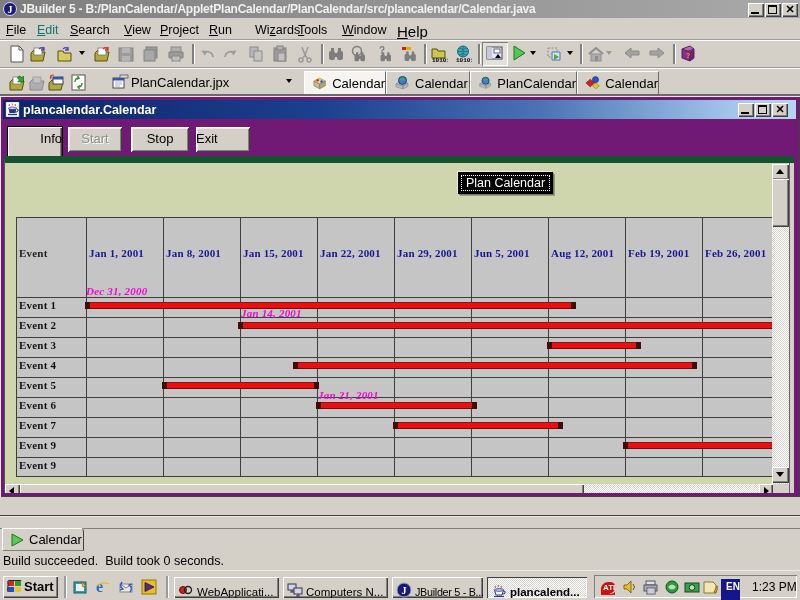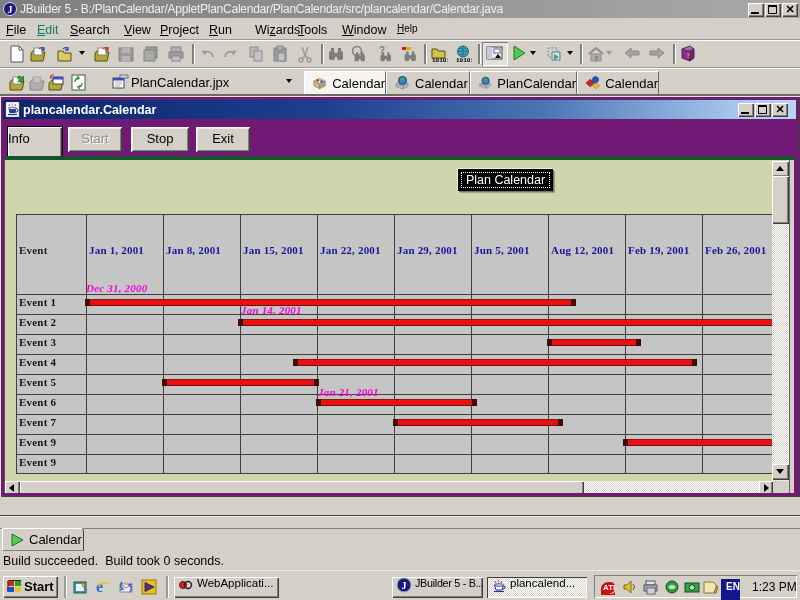--- a/index.html
+++ b/index.html
@@ -8,51 +8,51 @@
 .sunk{box-shadow:inset 1px 1px 0 #808080,inset -1px -1px 0 #ffffff}
 .wbtn{background:#d4d0c8;box-shadow:inset 1px 1px 0 #ffffff,inset -1px -1px 0 #404040,inset -2px -2px 0 #808080;font-family:"Liberation Sans",sans-serif}
 .stip{background:repeating-conic-gradient(#ffffff 0 25%,#d6d3cc 0 50%);background-size:2px 2px}
 .vline{position:absolute;width:1px;background:#3e3e3e}
 .hline{position:absolute;height:1px;background:#3e3e3e}
 .evt{position:absolute;left:2px;font:bold 11px "Liberation Serif",serif;color:#111;letter-spacing:0.2px}
 .hdr{position:absolute;font:bold 11px "Liberation Serif",serif;color:#16169a;white-space:nowrap;letter-spacing:0.2px}
 .bar{position:absolute;height:7px;background:#ec0f0f;border-top:1px solid #8c1616;border-bottom:1px solid #6d0f0f}
 .cap{position:absolute;width:5px;height:7px;background:#400c06}
 .mag{position:absolute;font:bold italic 11px "Liberation Serif",serif;color:#f30ad0;white-space:nowrap;letter-spacing:0.2px}
-.tbtn{position:absolute;top:6px;height:21px;background:#d4d0c8;box-shadow:inset 1px 1px 0 #ffffff,inset -1px -1px 0 #404040,inset -2px -2px 0 #808080;font-size:11.5px;color:#000;display:flex;align-items:flex-start;padding-left:4px;white-space:nowrap;overflow:hidden}
+.tbtn{position:absolute;top:6px;height:21px;background:#d4d0c8;box-shadow:inset 1px 1px 0 #ffffff,inset -1px -1px 0 #404040,inset -2px -2px 0 #808080;font-size:11.5px;color:#000;display:flex;align-items:flex-end;padding-left:4px;white-space:nowrap;overflow:hidden}
 .sep1{position:absolute;top:44px;width:2px;height:20px;background:#808080;box-shadow:1px 0 0 #fff}
 .tab2{position:absolute;top:71px;height:23px;background:#d4d0c8;border-left:1px solid #fff;border-right:1px solid #6a6a6a;border-top:1px solid #fff;display:flex;align-items:center;font-size:13px;color:#000}
 .caret{width:0;height:0;border-left:3px solid transparent;border-right:3px solid transparent;border-top:4px solid #000;display:inline-block}
 </style></head><body>
 
 <div class="a" style="left:0;top:0;width:800px;height:18px;background:linear-gradient(90deg,#7e7e7e,#a9a9a9)">
  <svg class="a" style="left:3px;top:2px" width="14" height="14" viewBox="0 0 14 14">
       <circle cx="7" cy="7" r="6.5" fill="#1a1a7c" stroke="#cfd4ff" stroke-width="1"></circle>
       <text x="7" y="11" font-size="10" font-weight="bold" fill="#fff" text-anchor="middle" font-family="Liberation Serif,serif">J</text>
     </svg>
- <div class="a" style="left:20px;top:2px;font-weight:normal;font-size:12px;letter-spacing:-0.25px;color:#f0f0f0;white-space:nowrap">JBuilder 5 - B:/PlanCalendar/AppletPlanCalendar/PlanCalendar/src/plancalendar/Calendar.java</div>
+ <div class="a" style="left:20px;top:2px;font-weight:bold;font-size:12px;letter-spacing:-0.25px;color:#f0f0f0;white-space:nowrap">JBuilder 5 - B:/PlanCalendar/AppletPlanCalendar/PlanCalendar/src/plancalendar/Calendar.java</div>
  <div class="a wbtn" style="left:748px;top:3px;width:16px;height:14px">
       <div class="a" style="left:3px;top:9px;width:8px;height:2px;background:#000"></div>
     </div>
  <div class="a wbtn" style="left:765px;top:3px;width:16px;height:14px">
       <div class="a" style="left:3px;top:2px;width:9px;height:9px;border:1px solid #000;border-top-width:2px"></div>
     </div>
  <div class="a wbtn" style="left:782px;top:3px;width:16px;height:14px;font:bold 11px 'Liberation Sans';text-align:center;line-height:13px">✕</div>
 </div>
 
 <div class="a" style="left:6px;top:23px;font-size:12.5px;color:#000"><u>F</u>ile</div>
 <div class="a" style="left:37px;top:23px;font-size:12.5px;color:#0f766e"><u>E</u>dit</div>
 <div class="a" style="left:70px;top:23px;font-size:12.5px;color:#000"><u>S</u>earch</div>
 <div class="a" style="left:124px;top:23px;font-size:12.5px;color:#000"><u>V</u>iew</div>
 <div class="a" style="left:160px;top:23px;font-size:12.5px;color:#000"><u>P</u>roject</div>
 <div class="a" style="left:209px;top:23px;font-size:12.5px;color:#000"><u>R</u>un</div>
 <div class="a" style="left:255px;top:23px;font-size:12.5px;color:#000">Wi<u>z</u>ards</div>
 <div class="a" style="left:298px;top:23px;font-size:12.5px;color:#000"><u>T</u>ools</div>
 <div class="a" style="left:342px;top:23px;font-size:12.5px;color:#000"><u>W</u>indow</div>
-<div class="a" style="left:397px;top:23px;font-size:10px;color:#000"><u>H</u>elp</div>
+<div class="a" style="left:397px;top:23px;font-size:15px;color:#000"><u>H</u>elp</div>
 <div class="a" style="left:0;top:39px;width:800px;height:1px;background:#9a9a9a"></div>
 <div class="a" style="left:0;top:40px;width:800px;height:1px;background:#ffffff"></div>
 
 <svg class="a" style="left:8px;top:45px" width="18" height="18" viewBox="0 0 18 18">
     <path d="M3 1 h8 l4 4 v12 h-12 z" fill="#fff" stroke="#555" stroke-width="1"></path>
     <path d="M11 1 v4 h4" fill="none" stroke="#555" stroke-width="1"></path>
   </svg>
 <svg class="a" style="left:29px;top:45px" width="18" height="18" viewBox="0 0 18 18">
     <path d="M2 8 l3 -3 h5 l1 2 h5 l-2 9 h-12 z" fill="#b3a83d" stroke="#55500d" stroke-width="1"></path>
     <rect x="5" y="3" width="8" height="7" fill="#fff" stroke="#777" stroke-width="0.8"></rect>
@@ -264,26 +264,26 @@
   <div class="a" style="left:20px;top:3px;font-weight:bold;font-size:12.5px;color:#fff">plancalendar.Calendar</div>
   <div class="a wbtn" style="left:735px;top:3px;width:16px;height:14px">
         <div class="a" style="left:3px;top:9px;width:8px;height:2px;background:#000"></div>
       </div>
   <div class="a wbtn" style="left:752px;top:3px;width:16px;height:14px">
         <div class="a" style="left:3px;top:2px;width:9px;height:9px;border:1px solid #000;border-top-width:2px"></div>
       </div>
   <div class="a wbtn" style="left:769px;top:3px;width:16px;height:14px;font:bold 11px 'Liberation Sans';text-align:center;line-height:13px">✕</div>
  </div>
 
- <div class="a btn3d" style="left:8px;top:31px;width:54px;height:36px;box-shadow:0 0 0 1px #000,inset 1px 1px 0 #fff,inset -1px -1px 0 #404040,inset -2px -2px 0 #808080;font-size:13px;text-align:left;line-height:24px">Info</div>
+ <div class="a btn3d" style="left:8px;top:31px;width:54px;height:36px;box-shadow:0 0 0 1px #000,inset 1px 1px 0 #fff,inset -1px -1px 0 #404040,inset -2px -2px 0 #808080;font-size:13px;text-align:right;line-height:24px">Info</div>
  <div class="a btn3d" style="left:68px;top:31px;width:54px;height:25px;font-size:13px;text-align:center;line-height:24px;color:#8e8e8e;text-shadow:1px 1px 0 #fff">Start</div>
  <div class="a btn3d" style="left:131px;top:31px;width:58px;height:25px;font-size:13px;text-align:center;line-height:24px">Stop</div>
- <div class="a btn3d" style="left:196px;top:31px;width:54px;height:25px;font-size:13px;text-align:center;line-height:24px">Exit</div>
-
- <div class="a" style="left:4px;top:60px;width:790px;height:337px;border-top:4px solid #14532d;border-left:1px solid #555;background:#cfd5ac;overflow:hidden">
+ <div class="a btn3d" style="left:196px;top:31px;width:54px;height:25px;font-size:13px;text-align:left;line-height:24px">Exit</div>
+
+ <div class="a" style="left:4px;top:60px;width:790px;height:337px;border-top:7px solid #14532d;border-left:1px solid #555;background:#cfd5ac;overflow:hidden">
   <div class="a" style="left:453px;top:9px;width:95px;height:22px;background:#000;box-shadow:-1px -1px 0 #e9ecdc,1px 1px 0 #74785c,2px 2px 0 #9ca080;color:#fff;font-size:12.5px;text-align:center;line-height:23px;outline:1px dotted #fff;outline-offset:-4px">Plan Calendar</div>
       <div class="a" style="left:11px;top:54px;width:757px;height:260px;background:#c5c5c5;border-left:1px solid #3e3e3e;border-top:1px solid #3e3e3e;overflow:hidden">
         <div class="vline" style="left:69px;top:0;height:260px"></div>
         <div class="vline" style="left:146px;top:0;height:260px"></div>
         <div class="vline" style="left:223px;top:0;height:260px"></div>
         <div class="vline" style="left:300px;top:0;height:260px"></div>
         <div class="vline" style="left:377px;top:0;height:260px"></div>
         <div class="vline" style="left:454px;top:0;height:260px"></div>
         <div class="vline" style="left:531px;top:0;height:260px"></div>
         <div class="vline" style="left:608px;top:0;height:260px"></div>
@@ -414,28 +414,36 @@
       <path d="M4 3.5 L13 8 L4 12.5 Z" fill="#5a2a8a" stroke="#2a1050" stroke-width="0.8"></path>
     </svg>
     <div class="a" style="left:166px;top:5px;width:2px;height:22px;background:#9a9a9a;box-shadow:1px 0 0 #fff"></div>
     <div class="tbtn" style="left:174px;width:105px;">
       <svg width="16" height="16" viewBox="0 0 16 16" style="flex:none;margin-right:3px">
         <circle cx="5" cy="8" r="3.5" fill="#cc2222" stroke="#661111"></circle>
         <circle cx="10" cy="8" r="3.5" fill="none" stroke="#222" stroke-width="1.4"></circle>
       </svg>
       <span style="overflow:hidden;white-space:nowrap">WebApplicati...</span>
     </div>
+    <div class="tbtn" style="left:283px;width:105px;">
+      <svg width="16" height="16" viewBox="0 0 16 16" style="flex:none;margin-right:3px">
+        <rect x="1" y="2" width="8" height="6" fill="#cdd6e8" stroke="#334"></rect>
+        <rect x="7" y="6" width="8" height="6" fill="#cdd6e8" stroke="#334"></rect>
+        <path d="M3 10 h4 M5 8 v2 M9 14 h4 M11 12 v2" stroke="#334"></path>
+      </svg>
+      <span style="overflow:hidden;white-space:nowrap">Computers N...</span>
+    </div>
     <div class="tbtn" style="left:392px;width:91px;">
       <svg width="16" height="16" viewBox="0 0 16 16" style="flex:none;margin-right:3px">
         <circle cx="8" cy="8" r="7" fill="#1a1a7c" stroke="#9ab"></circle>
         <text x="8" y="12" font-size="10" font-weight="bold" fill="#fff" text-anchor="middle" font-family="Liberation Serif,serif">J</text>
       </svg>
       <span style="overflow:hidden;white-space:nowrap;font-size:10.8px;letter-spacing:-0.3px">JBuilder 5 - B...</span>
     </div>
-    <div class="tbtn" style="left:487px;width:100px;background:repeating-conic-gradient(#ffffff 0 25%,#d6d3cc 0 50%);background-size:2px 2px;box-shadow:inset 1px 1px 0 #404040,inset -1px -1px 0 #fff;font-weight:normal;">
+    <div class="tbtn" style="left:487px;width:100px;background:repeating-conic-gradient(#ffffff 0 25%,#d6d3cc 0 50%);background-size:2px 2px;box-shadow:inset 1px 1px 0 #404040,inset -1px -1px 0 #fff;font-weight:bold;">
       <svg width="16" height="16" viewBox="0 0 16 16" style="flex:none;margin-right:3px">
         <path d="M4 4 Q5 5 4 6 M7 3 Q8 4 7 5 M10 4 Q11 5 10 6" stroke="#c05050" fill="none"></path>
         <path d="M3.5 8 h9 l-1.5 5 h-6 z" fill="#fff" stroke="#283593"></path>
         <ellipse cx="8" cy="8" rx="4.5" ry="1.2" fill="#fff" stroke="#283593"></ellipse>
         <path d="M12.5 9 q2.5 0 1.5 2 q-0.8 1.4 -2.5 1" stroke="#283593" fill="none"></path>
         <path d="M3 14.5 h10" stroke="#283593" stroke-width="1.2"></path>
       </svg>
       <span style="overflow:hidden;white-space:nowrap">plancalend...</span>
     </div>
     <div class="a sunk" style="left:594px;top:4px;width:203px;height:23px"></div>

